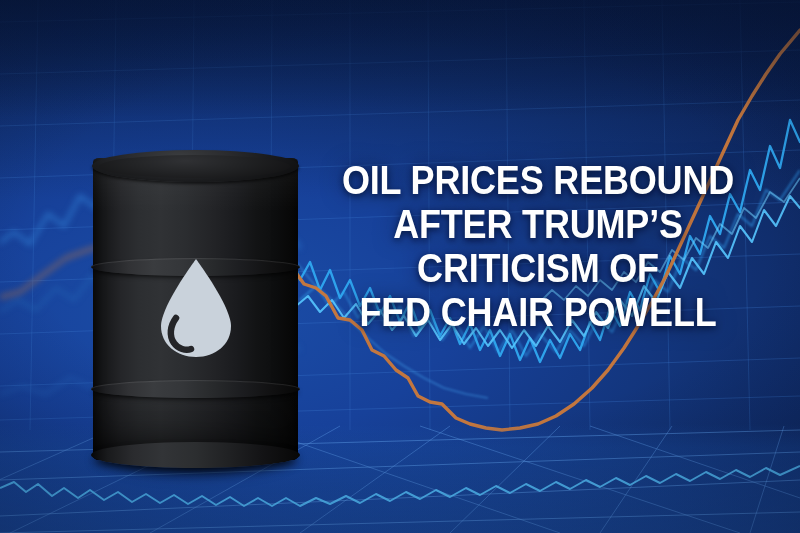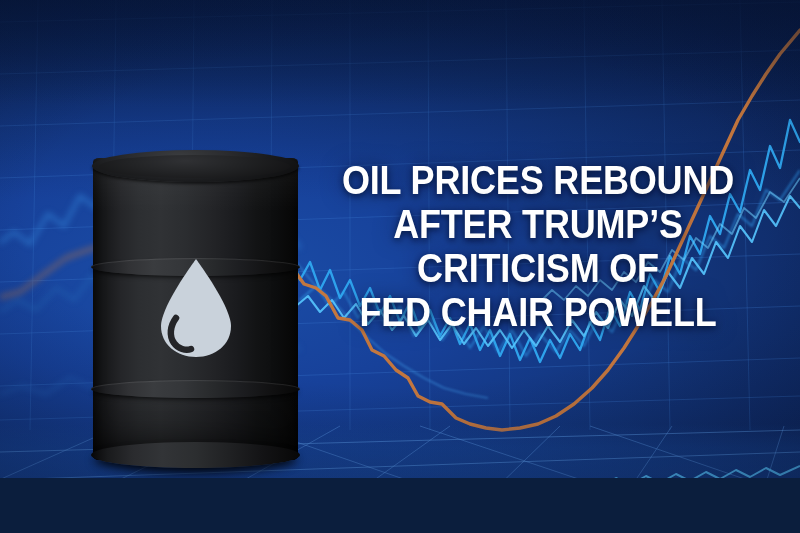--- a/index.html
+++ b/index.html
@@ -1,17 +1,17 @@
 <!DOCTYPE html>
 <html><head>
 <meta charset="utf-8">
 <style>
   html,body{margin:0;padding:0;background:#0b1e3d;}
   #stage{
-    position:relative;width:800px;height:478px;overflow:hidden;
+    position:relative;width:800px;height:533px;overflow:hidden;
     font-family:"Liberation Sans","DejaVu Sans",sans-serif;
     background:#14532d;
   }
   
   .bg-base{
     position:absolute;inset:0;
     background:
       radial-gradient(120% 95% at 26% 58%, #1b4ea8 0%, #17419a 26%, #123377 52%, #0d2459 76%, #0a1c46 100%);
   }
   .bg-vignette{

